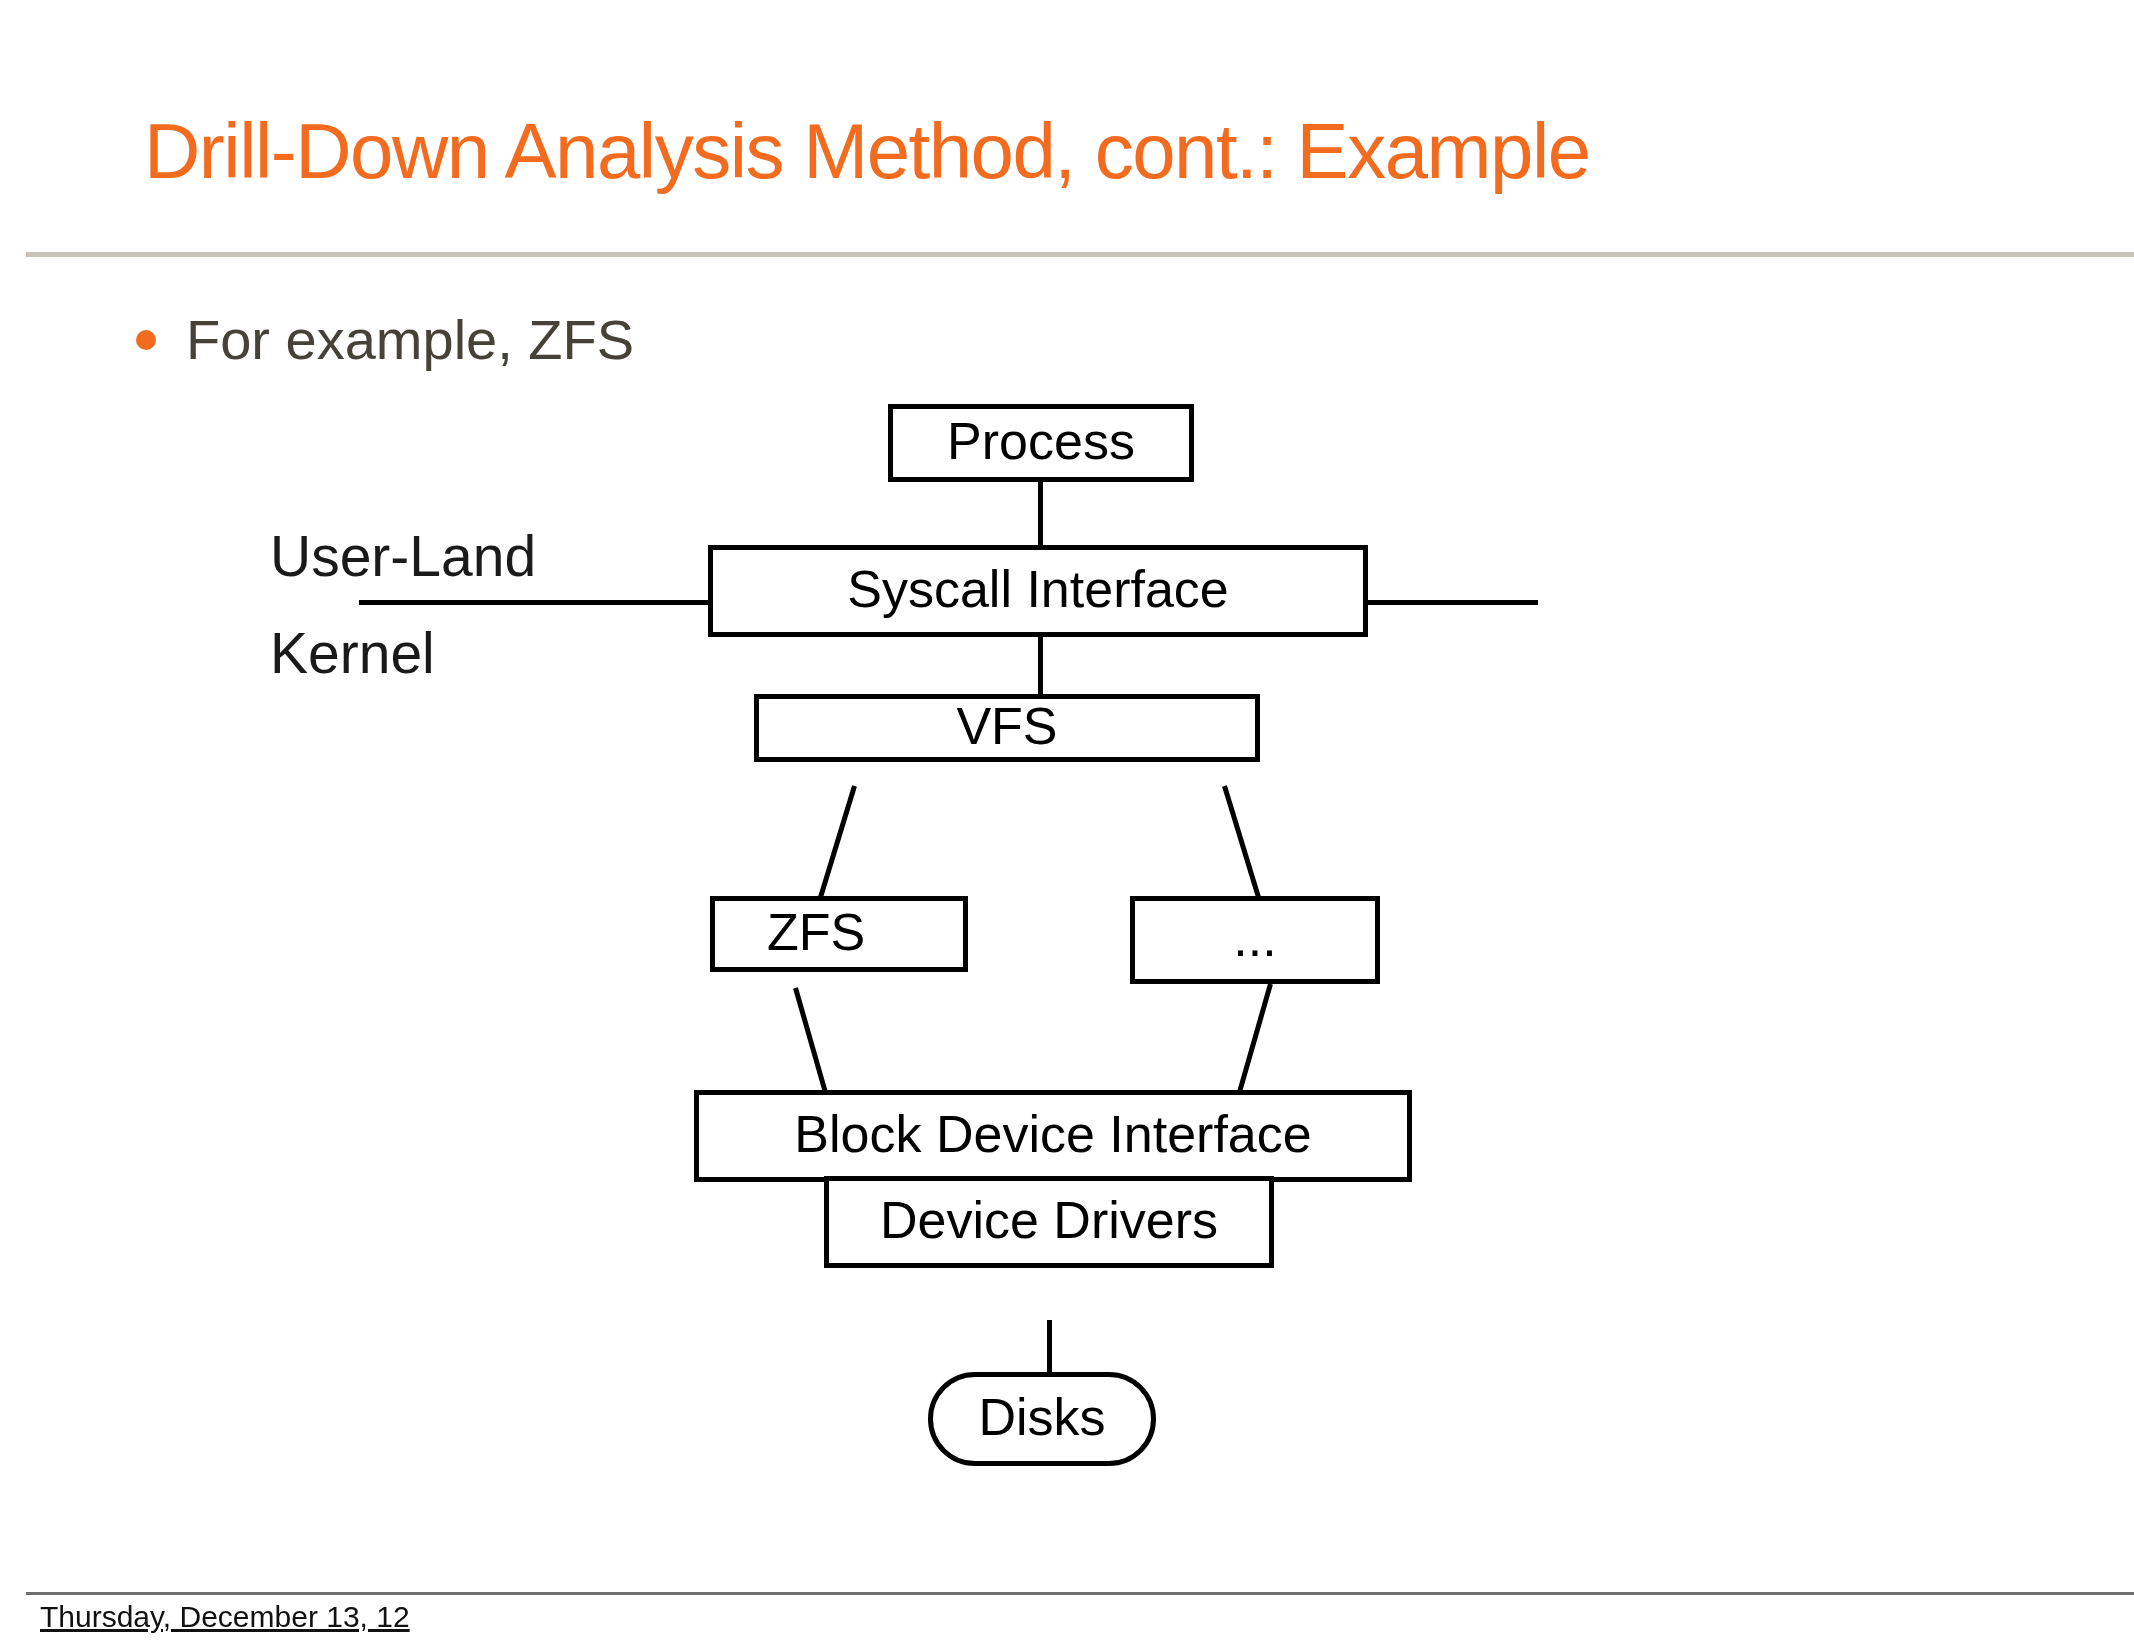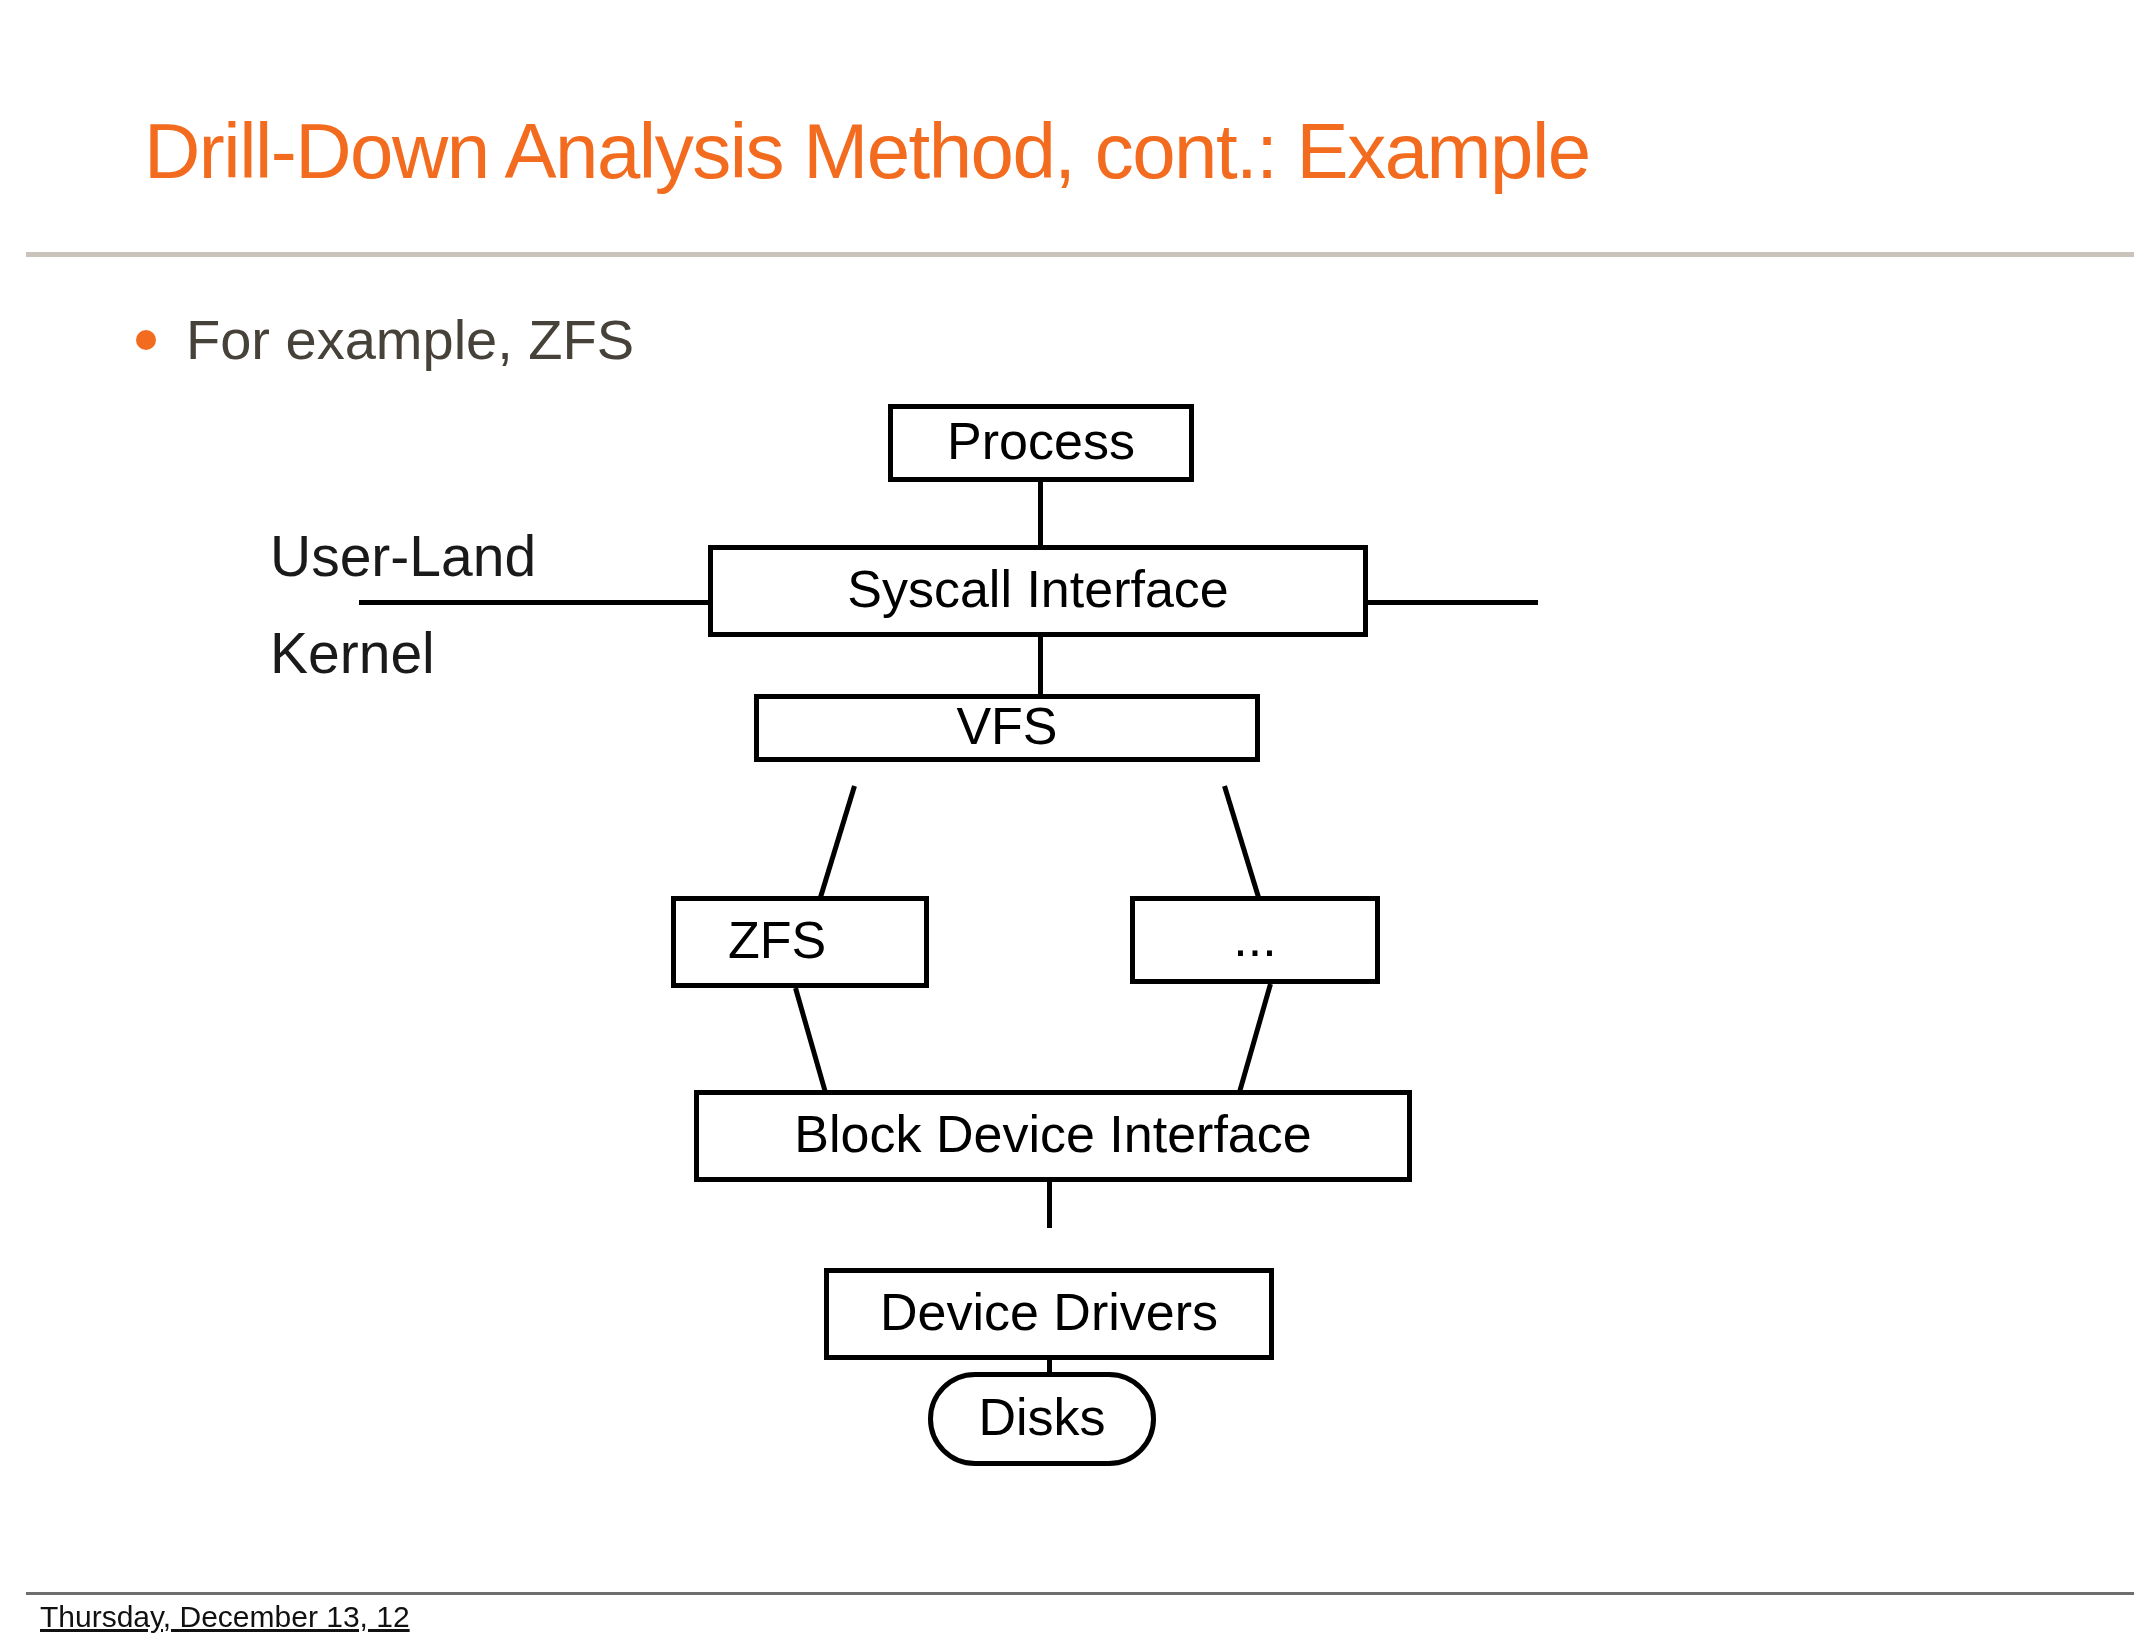--- a/index.html
+++ b/index.html
@@ -90,25 +90,25 @@
   }
   .node-label {
     display: block;
     transform: translateY(-2px);
   }
 
   
   #node-process   { left: 862px;  top: 404px;  width: 306px; height: 78px; }
   #node-syscall   { left: 682px;  top: 545px;  width: 660px; height: 92px; }
   #node-vfs       { left: 728px;  top: 694px;  width: 506px; height: 68px; }
-  #node-zfs       { left: 645px;  top: 896px;  width: 258px; height: 92px;
+  #node-zfs       { left: 684px;  top: 896px;  width: 258px; height: 76px;
                     justify-content: flex-start; padding-left: 52px; }
   #node-other     { left: 1104px; top: 896px;  width: 250px; height: 88px; }
   #node-block     { left: 668px;  top: 1090px; width: 718px; height: 92px; }
-  #node-drivers   { left: 798px;  top: 1268px; width: 450px; height: 92px; }
+  #node-drivers   { left: 798px;  top: 1176px; width: 450px; height: 92px; }
   #node-disks     { left: 902px;  top: 1372px; width: 228px; height: 94px; }
 
   
   .edge {
     position: absolute;
     background: #000000;
   }
   .edge-v { width: 5px; }
   .edge-h { height: 5px; }
 

